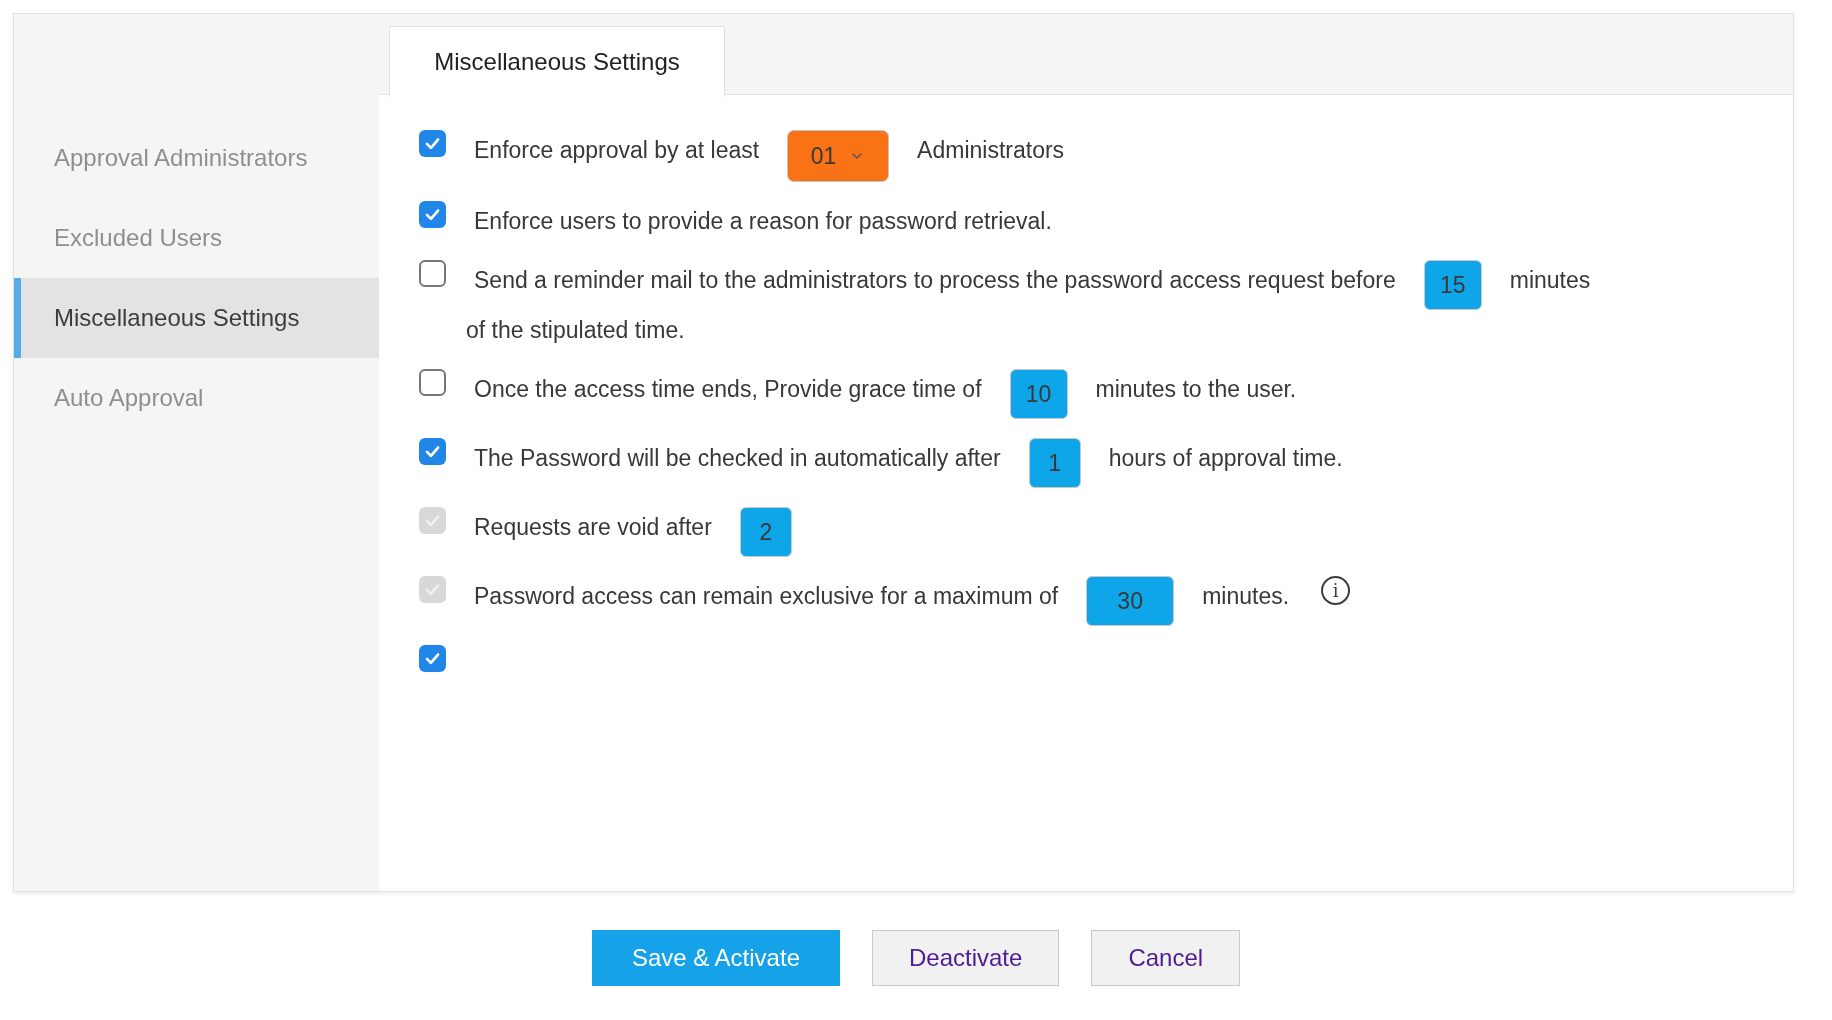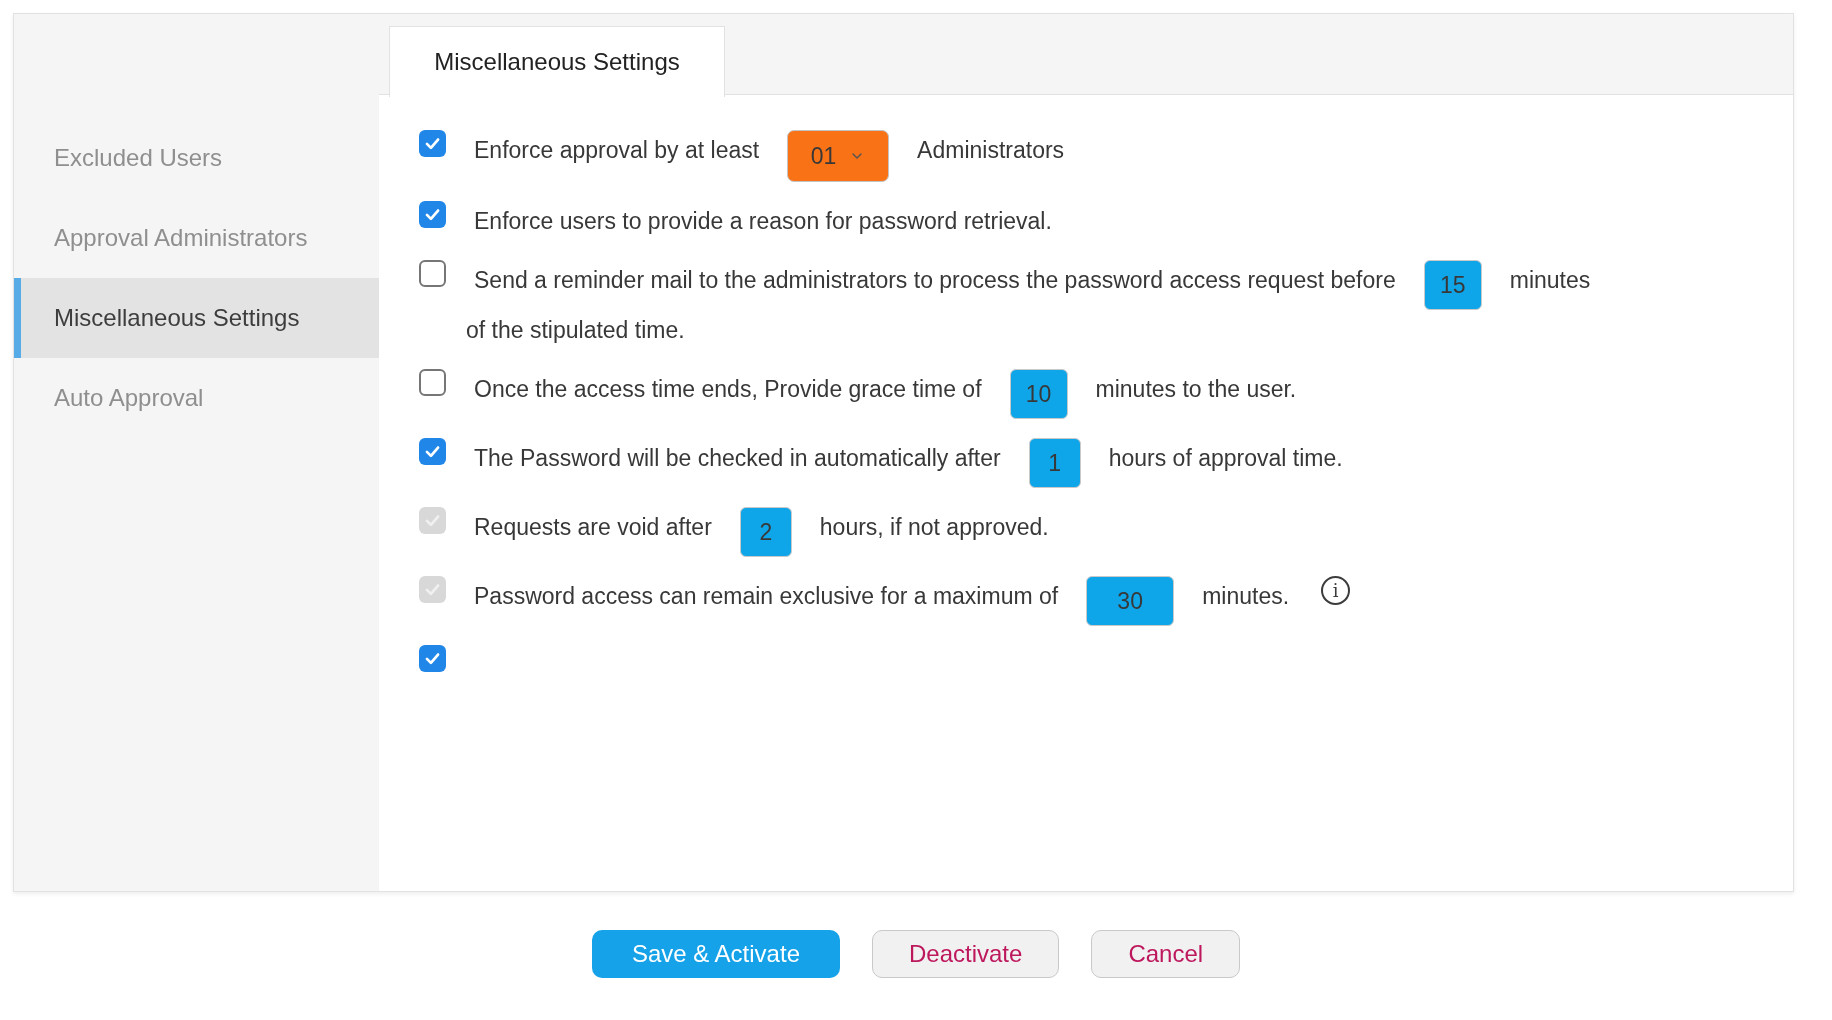--- a/index.html
+++ b/index.html
@@ -52,37 +52,37 @@
   .select svg { width:16px; height:16px; }
 
   .info { width:29px; height:29px; border:2px solid #3c3c3c; border-radius:50%;
     display:flex; align-items:center; justify-content:center; flex:none;
     font-family:"DejaVu Serif",serif; font-size:18px; color:#3c3c3c;
     margin-left:4px; cursor:pointer; }
 
   
   .footer { position:absolute; left:0; top:930px; width:100%; display:flex;
     justify-content:center; gap:32px; }
-  .btn { height:48px; font-size:24px; border-radius:10px; cursor:pointer;
+  .btn { height:56px; font-size:24px; border-radius:0; cursor:pointer;
     font-family:inherit; }
   .btn.primary { background:#15a2e8; color:#fff; border:none; padding:0 40px; }
-  .btn.secondary { background:#f1f1f1; color:#be185d; border:1px solid #c9c9c9;
+  .btn.secondary { background:#f1f1f1; color:#4c1d95; border:1px solid #c9c9c9;
     padding:0 36px; }
 </style>
 </head>
 <body>
 
 <div class="panel">
 
   <aside class="sidebar">
     <div class="side-item">
-      <span>Excluded Users</span>
+      <span>Approval Administrators</span>
     </div>
     <div class="side-item">
-      <span>Approval Administrators</span>
+      <span>Excluded Users</span>
     </div>
     <div class="side-item active">
       <span class="active-bar"></span>
       <span>Miscellaneous Settings</span>
     </div>
     <div class="side-item">
       <span>Auto Approval</span>
     </div>
   </aside>
 
@@ -148,21 +148,20 @@
     </div>
 
     <div class="row">
       <span class="cb checked-disabled">
         <svg viewBox="0 0 24 24">
             <polyline points="5,12.5 10,17.5 19,7" fill="none" stroke="#f0f0f0" stroke-width="3.4" stroke-linecap="round" stroke-linejoin="round"></polyline>
           </svg>
       </span>
       <span class="lbl">Requests are void after</span>
       <input class="num-input w50" value="2" style="">
-      <span class="lbl">hours, if not approved.</span>
     </div>
 
     <div class="row">
       <span class="cb checked-disabled">
         <svg viewBox="0 0 24 24">
             <polyline points="5,12.5 10,17.5 19,7" fill="none" stroke="#f0f0f0" stroke-width="3.4" stroke-linecap="round" stroke-linejoin="round"></polyline>
           </svg>
       </span>
       <span class="lbl">Password access can remain exclusive for a maximum of</span>
       <input class="num-input w88" value="30" style="">

